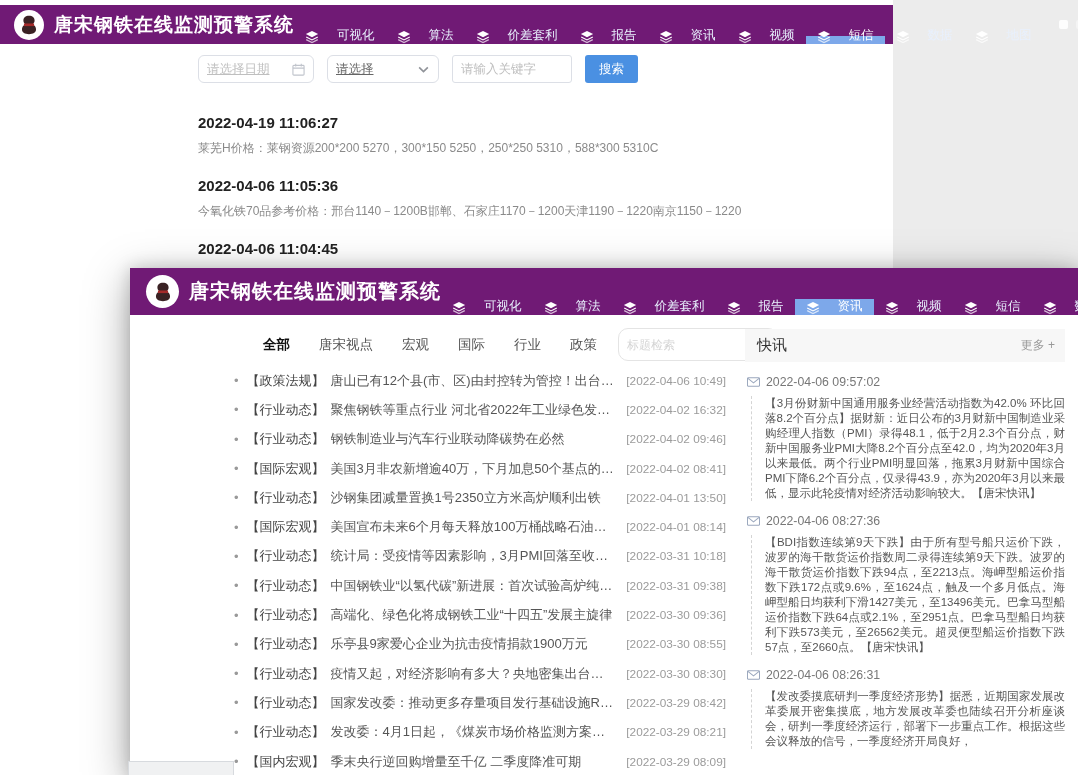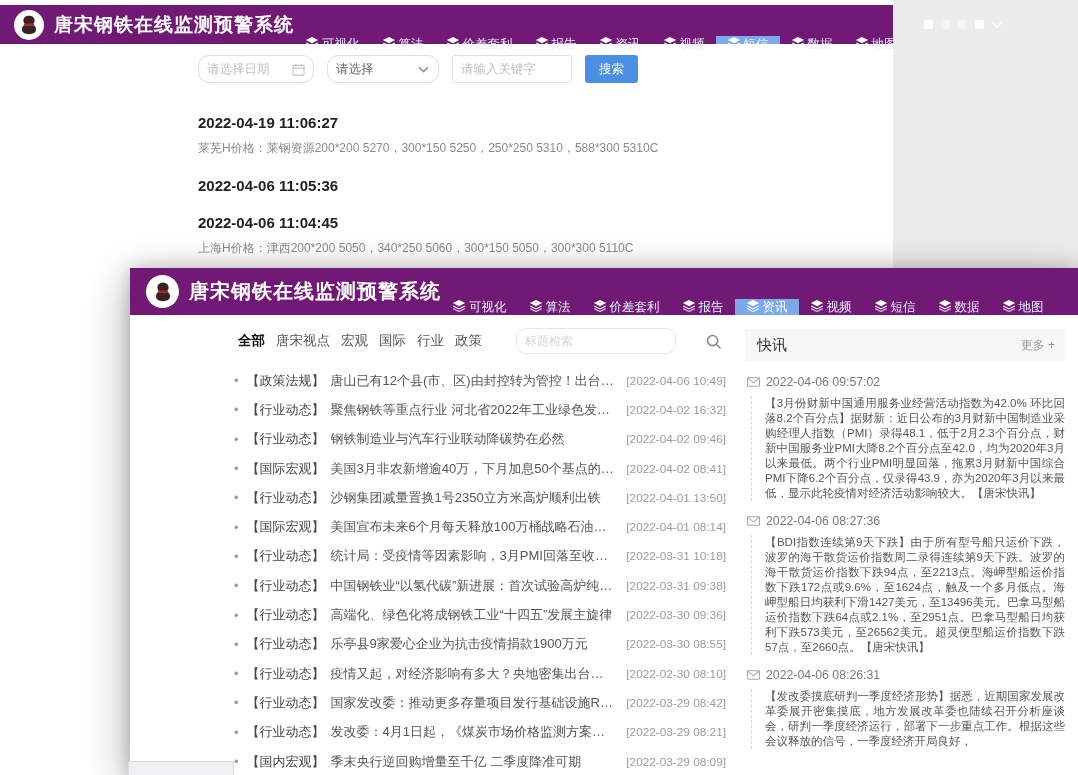--- a/index.html
+++ b/index.html
@@ -6,34 +6,34 @@
   body { margin:0; background:#e9e9e9; font-family:"Liberation Sans","DejaVu Sans",sans-serif; }
   .canvas { position:relative; width:1078px; height:775px; overflow:hidden; background:#ececec; }
 
   
   .hdr { background:#701a75; display:flex; align-items:stretch; }
   .brand { display:flex; align-items:center; gap:10px; cursor:pointer; }
   .logo { width:30px; height:30px; border-radius:50%; background:#fff; display:flex; align-items:center; justify-content:center; flex:0 0 auto; }
   .logo svg { width:22px; height:22px; display:block; }
   .brand-title { color:#fff; font-weight:700; font-size:19px; letter-spacing:1px; white-space:nowrap; }
   .nav { display:flex; align-items:stretch; margin-left:auto; }
-  .nav-item { display:flex; align-items:flex-start; gap:3px; padding:0 11px; color:#e8f0fd; font-size:12.5px; cursor:pointer; white-space:nowrap;margin-top:31px; }
+  .nav-item { display:flex; align-items:flex-end; gap:18px; padding:0 11px; color:#e8f0fd; font-size:12.5px; cursor:pointer; white-space:nowrap;margin-top:31px; }
   .nav-item.active { background:#7da8ea; color:#fff; }
   .nav-item svg { width:14px; height:14px; display:block; }
   .hdr-tools { display:flex; align-items:center; gap:8px; padding:0 6px 0 16px; }
   .sq { width:9px; height:9px; border-radius:2px; background:rgba(255,255,255,.9); }
   .sq.dim { opacity:.45; }
   .caret svg { width:10px; height:10px; display:block; }
 
   
   .window-back { position:absolute; left:0; top:0; width:893px; height:775px; background:#fff; }
   .back-hdr { position:absolute; left:0; top:5px; width:893px; height:39px; padding:0 12px 0 14px; }
   .back-content { position:absolute; left:198px; top:55px; width:660px; }
   .filter-row { display:flex; align-items:center; gap:13px; }
-  .fake-input { height:28px; border:1px solid #dcdfe6; border-radius:11px; background:#fff; display:flex; align-items:center; justify-content:space-between; padding:0 8px; font-size:12.5px; }
+  .fake-input { height:28px; border:1px solid #dcdfe6; border-radius:6px; background:#fff; display:flex; align-items:center; justify-content:space-between; padding:0 8px; font-size:12.5px;text-decoration:underline; }
   .date-box { width:116px; color:#bfbfbf; }
   .select-box { width:112px; color:#666; }
   .kw-input { width:120px; height:28px; border:1px solid #dcdfe6; border-radius:3px; padding:0 8px; font-size:12.5px; color:#333; outline:none; }
   .kw-input::placeholder { color:#bfbfbf; }
   .search-btn { height:28px; padding:0 14px; border:none; border-radius:3px; background:#4a90e2; color:#fff; font-size:12.5px; cursor:pointer; }
   .icon-cal svg, .icon-down svg { width:13px; height:13px; display:block; }
   .msg-list { margin-top:31px; }
   .msg { margin-bottom:20px; }
   .msg-time { font-size:15px; font-weight:700; color:#222; }
   .msg-text { margin-top:9px; font-size:12px; color:#8a8a8a; }
@@ -42,21 +42,21 @@
   .window-front { position:absolute; left:130px; top:268px; width:948px; height:507px; background:#fff;
                   box-shadow:0 12px 42px rgba(0,0,0,.35), 0 0 16px rgba(0,0,0,.18); }
   .front-hdr { position:absolute; left:0; top:0; width:100%; height:47px; padding:0 18px 0 16px; }
   .front-hdr .brand-title { font-size:20px; }
   .front-hdr .logo { width:33px; height:33px; }
   .front-body { position:absolute; left:0; top:47px; width:100%; height:460px; background:#fff; overflow:hidden; }
 
   .tabs-row { position:absolute; left:108px; top:13px; width:484px; display:flex; align-items:center; gap:21px; }
   .tab { font-size:13.5px; color:#555; cursor:pointer; white-space:nowrap; }
   .tab.active { color:#111; font-weight:700; }
-  .title-search { margin-left:auto; width:160px; height:26px; border:1px solid #e4e4e4; border-radius:10px; padding:4px 8px; font-size:12px; color:#666; outline:none; }
+  .title-search { margin-left:auto; width:160px; height:33px; border:1px solid #e4e4e4; border-radius:10px; padding:4px 8px; font-size:12px; color:#666; outline:none; }
   .title-search::placeholder { color:#d5d5d5; }
   .mag { margin-left:8px; cursor:pointer; }
   .mag svg { width:17px; height:17px; display:block; }
 
   .news-list { position:absolute; left:104px; top:51px; width:492px; }
   .news-row { display:flex; align-items:center; height:29.3px; white-space:nowrap; cursor:pointer; }
   .bullet { color:#999; margin-right:8px; font-size:13px; }
   .cat { color:#444; font-size:13px; margin-right:6px; flex:0 0 auto; }
   .title { color:#555; font-size:13px; overflow:hidden; text-overflow:ellipsis; }
   .news-date { margin-left:auto; padding-left:10px; color:#9b9b9b; font-size:11.8px; flex:0 0 auto; }
@@ -228,20 +228,21 @@
 
       <div class="msg-list">
 
           <div class="msg">
             <div class="msg-time">2022-04-19 11:06:27</div>
             <div class="msg-text">莱芜H价格：莱钢资源200*200 5270，300*150 5250，250*250 5310，588*300 5310C</div>
           </div>
 
           <div class="msg">
             <div class="msg-time">2022-04-06 11:05:36</div>
+            <div class="msg-text">今氧化铁70品参考价格：邢台1140－1200B邯郸、石家庄1170－1200天津1190－1220南京1150－1220</div>
           </div>
 
           <div class="msg">
             <div class="msg-time">2022-04-06 11:04:45</div>
             <div class="msg-text">上海H价格：津西200*200 5050，340*250 5060，300*150 5050，300*300 5110C</div>
           </div>
         </div>
     </div>
   </div>
 
@@ -361,21 +362,21 @@
         
         
         
         
       </div>
     </div>
 
     <div class="front-body">
 
       <div class="tabs-row">
-        <div style="display:flex;gap:11px;">
+        <div style="display:flex;gap:29px;margin-left:25px;">
 
             <span class="tab active">全部</span>
 
             <span class="tab">唐宋视点</span>
 
             <span class="tab">宏观</span>
 
             <span class="tab">国际</span>
 
             <span class="tab">行业</span>
@@ -460,21 +461,21 @@
             <span class="bullet">•</span>
             <span class="cat">【行业动态】</span>
             <span class="title">乐亭县9家爱心企业为抗击疫情捐款1900万元</span>
             <span class="news-date">[2022-03-30 08:55]</span>
           </div>
 
           <div class="news-row">
             <span class="bullet">•</span>
             <span class="cat">【行业动态】</span>
             <span class="title">疫情又起，对经济影响有多大？央地密集出台纾困措施</span>
-            <span class="news-date">[2022-02-30 08:10]</span>
+            <span class="news-date">[2022-03-30 08:30]</span>
           </div>
 
           <div class="news-row">
             <span class="bullet">•</span>
             <span class="cat">【行业动态】</span>
             <span class="title">国家发改委：推动更多存量项目发行基础设施REITs</span>
             <span class="news-date">[2022-03-29 08:42]</span>
           </div>
 
           <div class="news-row">

